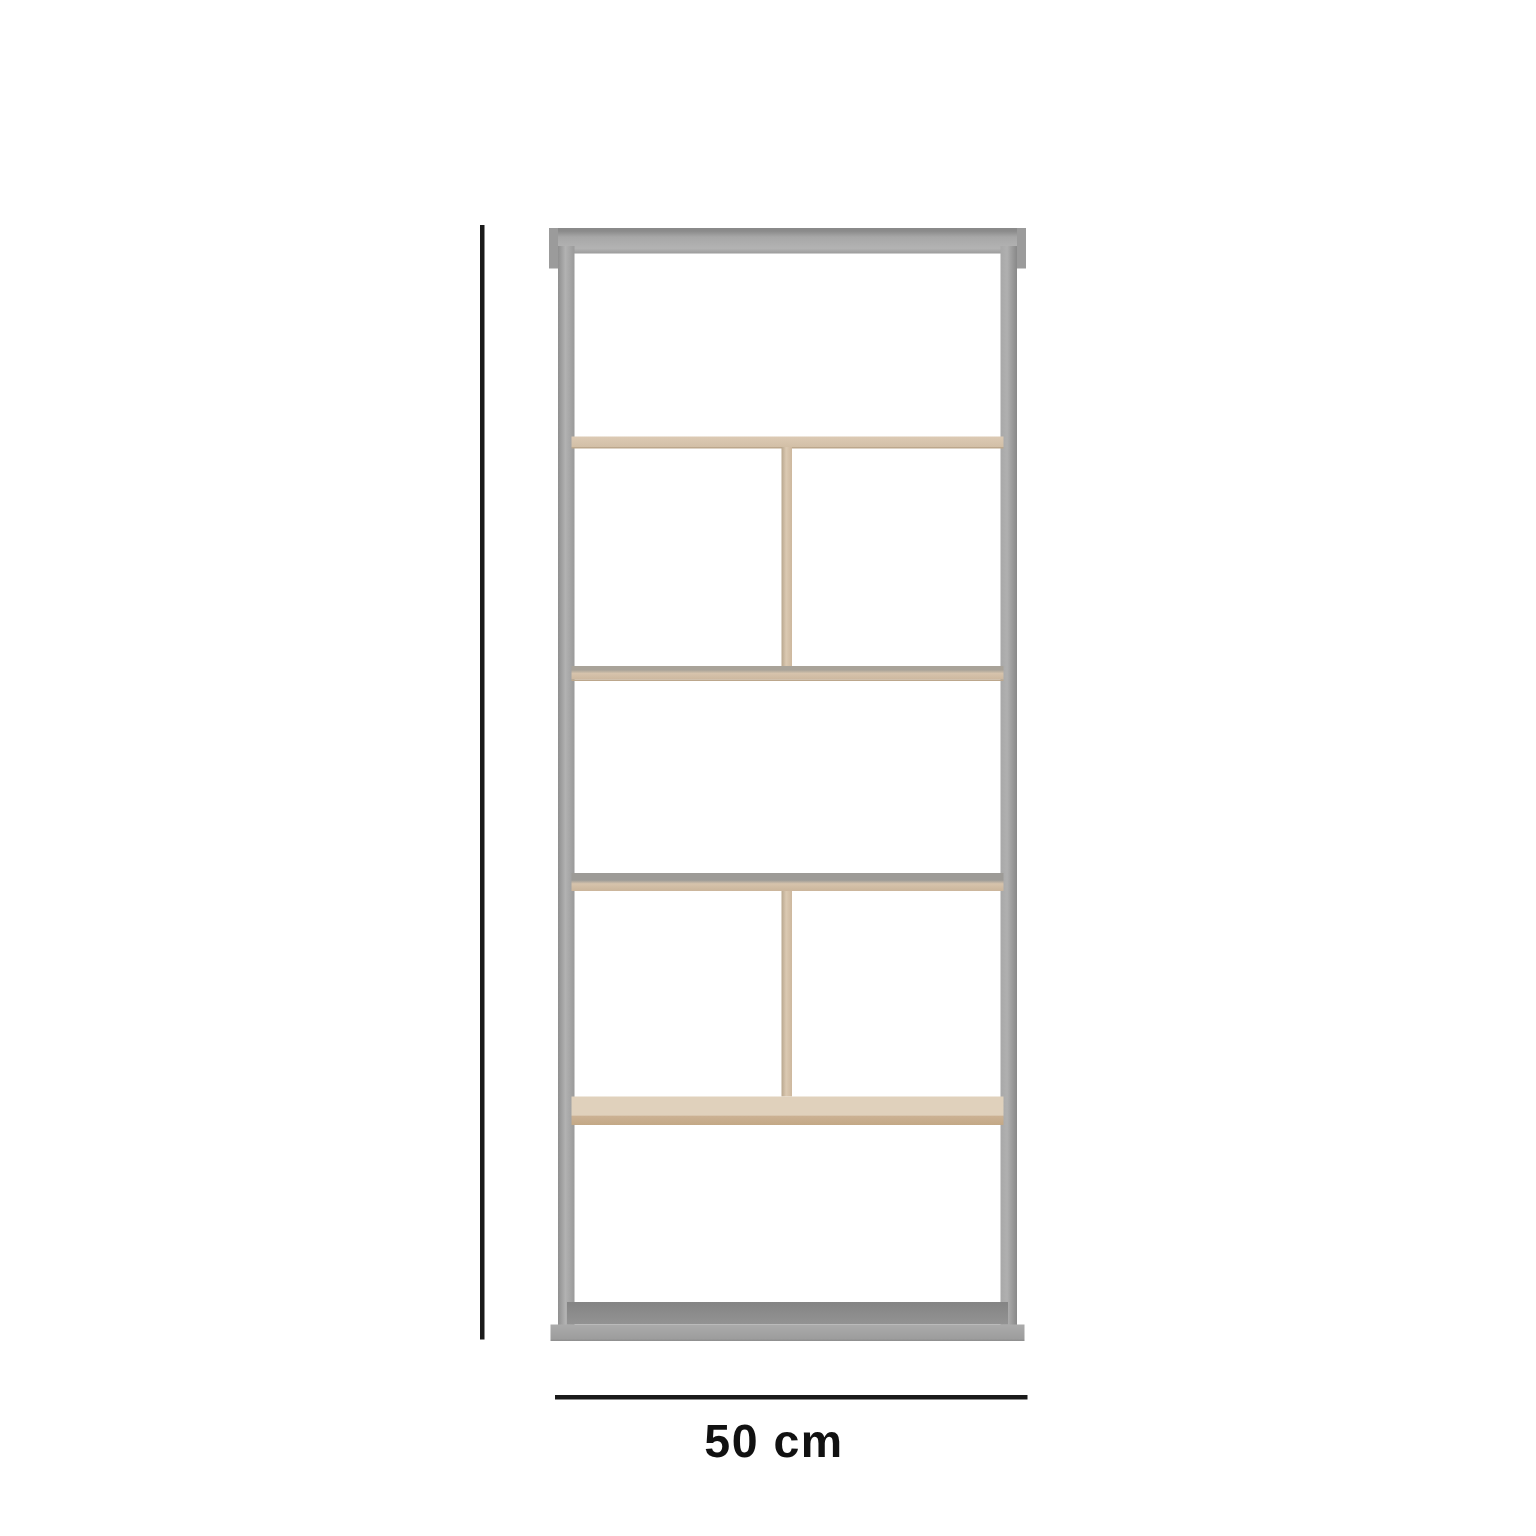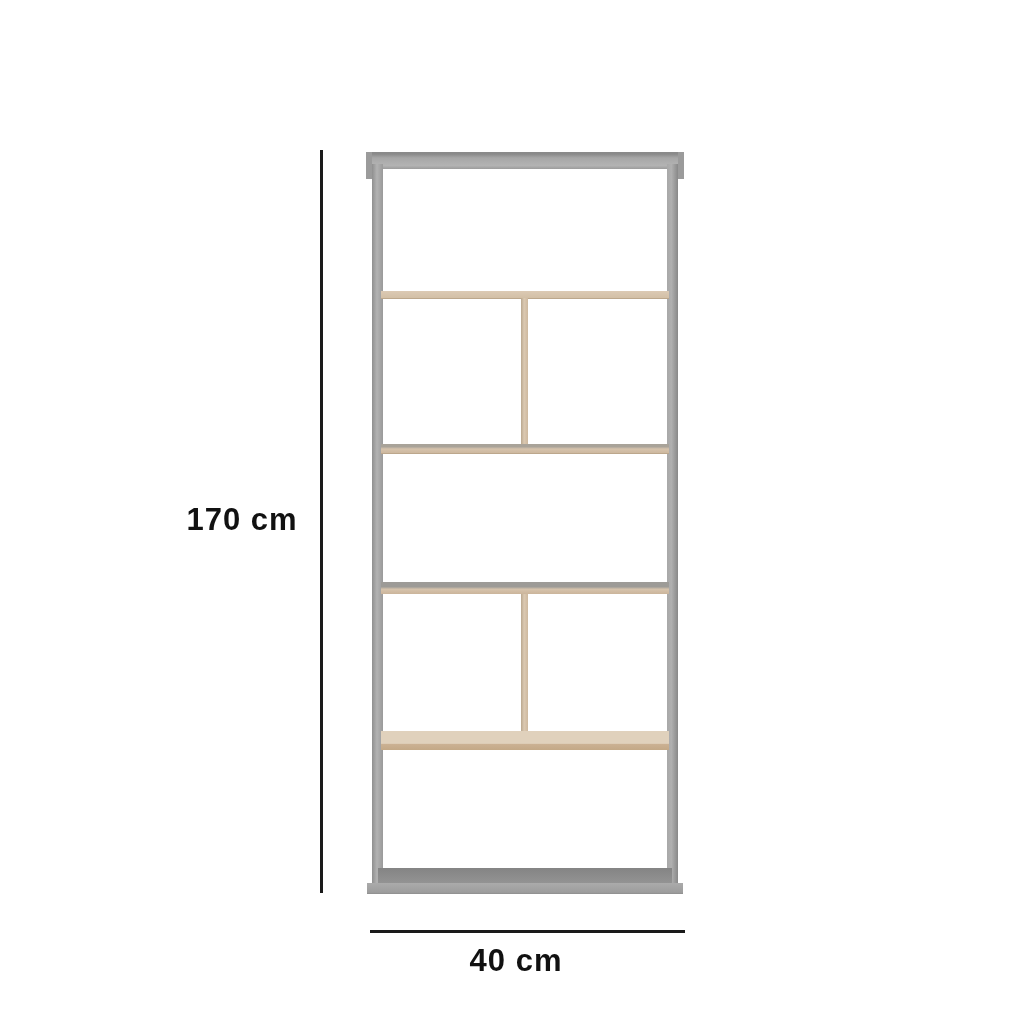--- a/index.html
+++ b/index.html
@@ -141,18 +141,17 @@
     <div class="shelf shelf-2"></div>
     <div class="shelf shelf-3"></div>
     <div class="divider divider-2"></div>
     <div class="shelf shelf-4"></div>
 
     <div class="base-top gray-tex"></div>
     <div class="base-front gray-tex"></div>
   </div>
 
   <div class="dim-line-v"></div>
-  <div class="dim-label height">170 cm</div>
 
   <div class="dim-line-h"></div>
-  <div class="dim-label width">40 cm</div>
+  <div class="dim-label width">50 cm</div>
 
 </div>
 
 </body></html>

